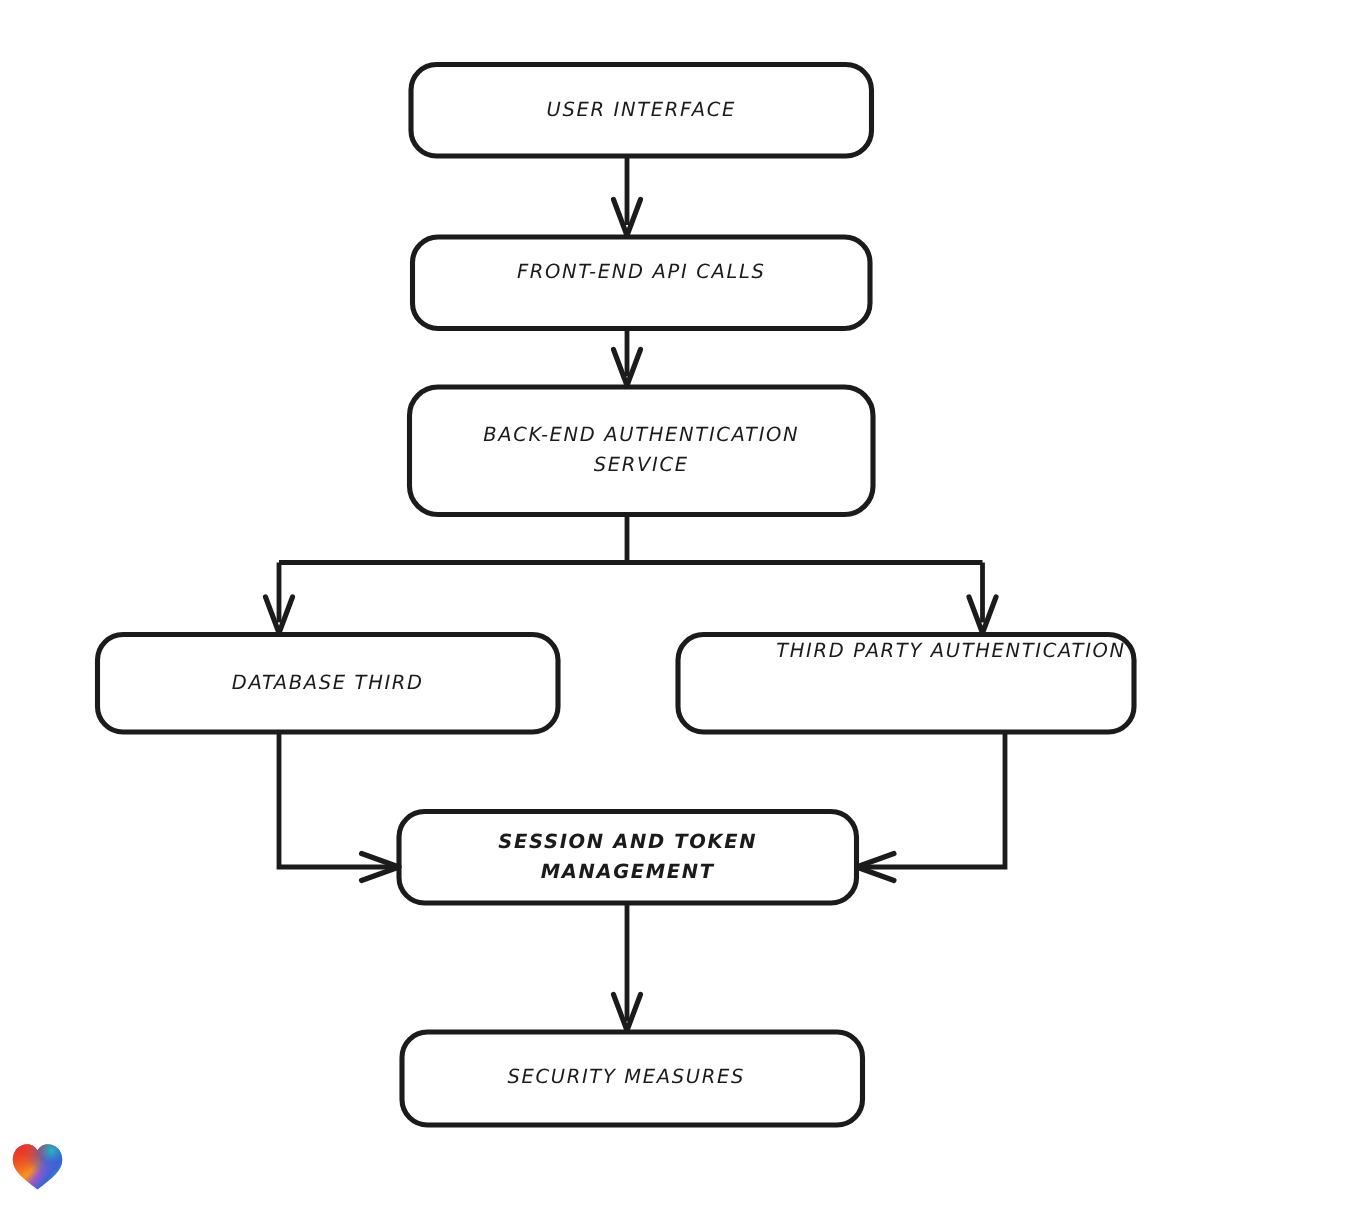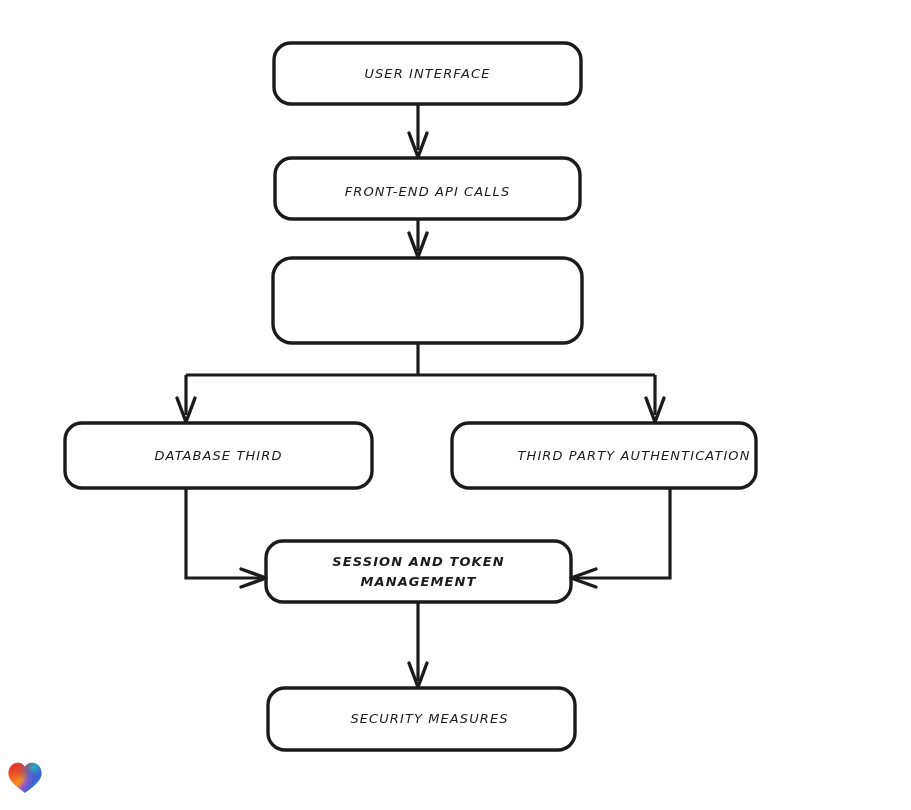--- a/index.html
+++ b/index.html
@@ -143,25 +143,27 @@
                C 0.5 5.0, 4.8 0.8, 10.1 0.8
                C 13.3 0.8, 15.7 2.6, 17 4.9
                C 18.3 2.6, 20.7 0.8, 23.9 0.8
                C 29.2 0.8, 33.5 5.0, 33.5 11.2
                C 33.5 18.5, 27 23.5, 17 31 Z" fill="url(#heartGrad3)"></path>
     </g>
   </svg>
 
   <div class="node-label" style="left:274px; top:43px; width:307px; height:61px;">USER INTERFACE</div>
 
-  <div class="node-label" style="left:275px; top:168px; width:305px; height:47px;">FRONT-END API CALLS</div>
+  <div class="node-label" style="left:275px; top:158px; width:305px; height:47px;">FRONT-END API CALLS</div>
 
+  <div class="node-label" style="left:273px; top:258px; width:309px; height:85px;">BACK-END AUTHENTICATION
+SERVICE</div>
 
   <div class="node-label" style="left:65px; top:423px; width:307px; height:65px;">DATABASE THIRD</div>
 
-  <div class="node-label" style="left:452px; top:423px; width:364px; height:65px;">THIRD PARTY AUTHENTICATION</div>
+  <div class="node-label" style="left:452px; top:402px; width:364px; height:65px;">THIRD PARTY AUTHENTICATION</div>
 
   <div class="node-label" style="left:266px; top:541px; width:305px; height:61px;font-weight:bold;">SESSION AND TOKEN
 MANAGEMENT</div>
 
-  <div class="node-label" style="left:276px; top:688px; width:307px; height:62px;">SECURITY MEASURES</div>
+  <div class="node-label" style="left:264px; top:688px; width:307px; height:62px;">SECURITY MEASURES</div>
 
 </div>
 
 </body></html>

